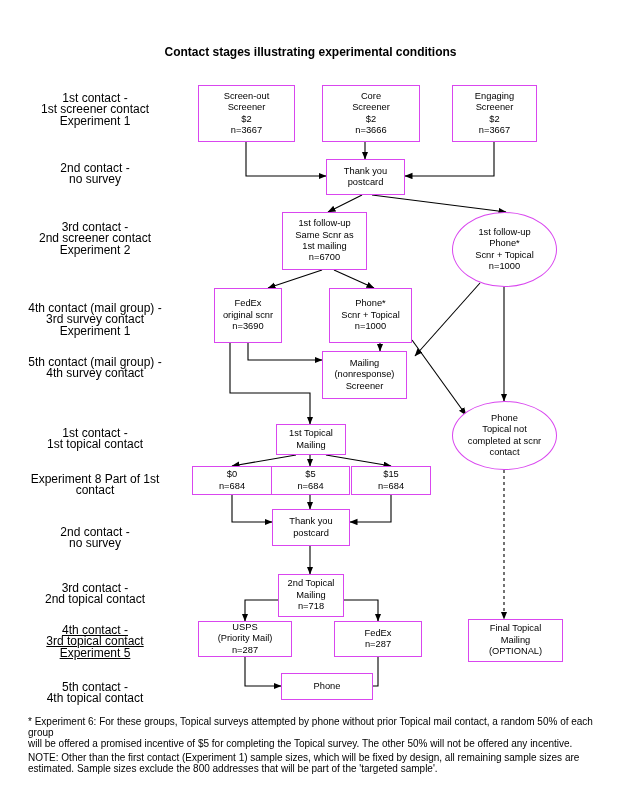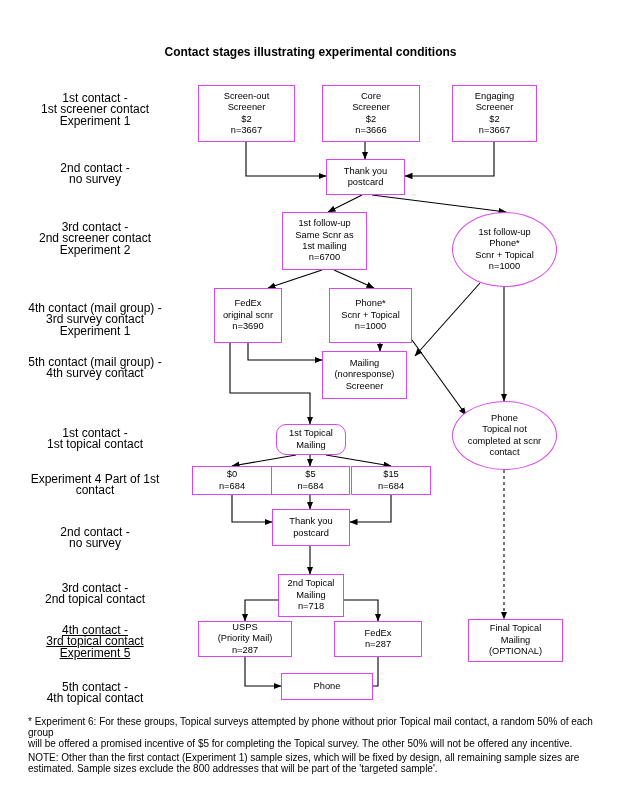--- a/index.html
+++ b/index.html
@@ -90,21 +90,21 @@
   <div class="lbl" style="left:10px;top:222px;width:170px;">3rd contact -
 2nd screener contact
 Experiment 2</div>
   <div class="lbl" style="left:10px;top:303px;width:170px;">4th contact (mail group) -
 3rd survey contact
 Experiment 1</div>
   <div class="lbl" style="left:10px;top:357px;width:170px;">5th contact (mail group) -
 4th survey contact</div>
   <div class="lbl" style="left:10px;top:428px;width:170px;">1st contact -
 1st topical contact</div>
-  <div class="lbl" style="left:10px;top:474px;width:170px;">Experiment 4 Part of 1st
+  <div class="lbl" style="left:10px;top:474px;width:170px;">Experiment 8 Part of 1st
 contact</div>
   <div class="lbl" style="left:10px;top:527px;width:170px;">2nd contact -
 no survey</div>
   <div class="lbl" style="left:10px;top:583px;width:170px;">3rd contact -
 2nd topical contact</div>
   <div class="lbl" style="left:10px;top:625px;width:170px;text-decoration:underline;">4th contact -
 3rd topical contact
 Experiment 5</div>
   <div class="lbl" style="left:10px;top:682px;width:170px;">5th contact -
 4th topical contact</div>
@@ -138,21 +138,21 @@
 original scnr
 n=3690</div>
   <div class="node" style="left:329px;top:288px;width:83px;height:55px;">Phone*
 Scnr + Topical
 n=1000</div>
 
   <div class="node" style="left:322px;top:351px;width:85px;height:48px;">Mailing
 (nonresponse)
 Screener</div>
 
-  <div class="node" style="left:276px;top:424px;width:70px;height:31px;border-radius:10px;">1st Topical
+  <div class="node" style="left:276px;top:424px;width:70px;height:31px;">1st Topical
 Mailing</div>
 
   <div class="node" style="left:192px;top:466px;width:80px;height:29px;">$0
 n=684</div>
   <div class="node" style="left:271px;top:466px;width:79px;height:29px;">$5
 n=684</div>
   <div class="node" style="left:351px;top:466px;width:80px;height:29px;">$15
 n=684</div>
 
   <div class="node" style="left:272px;top:509px;width:78px;height:37px;">Thank you

